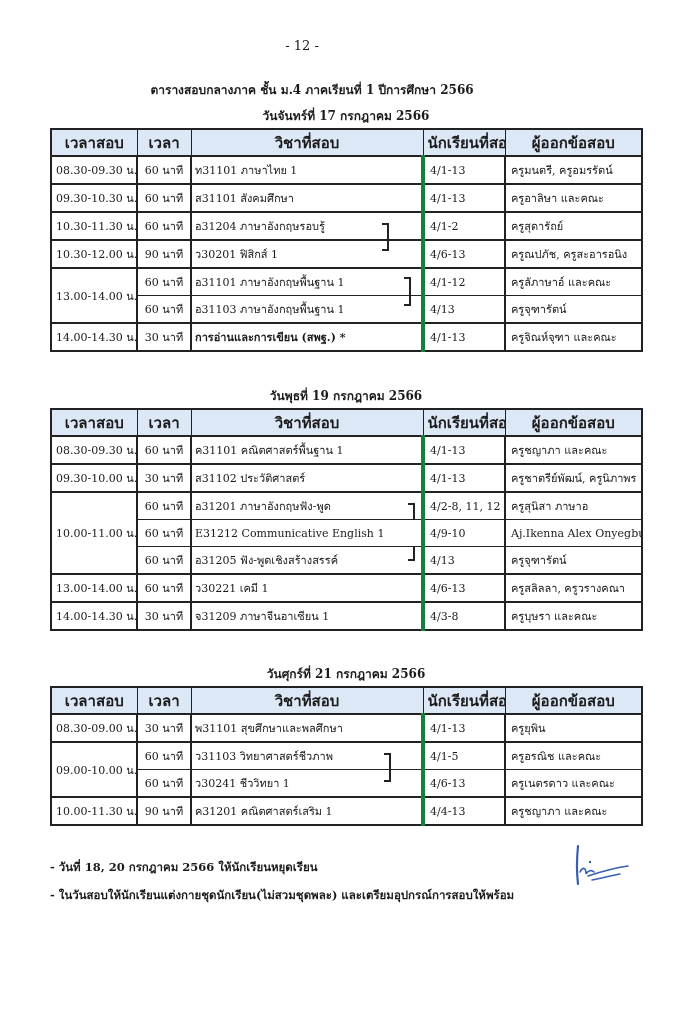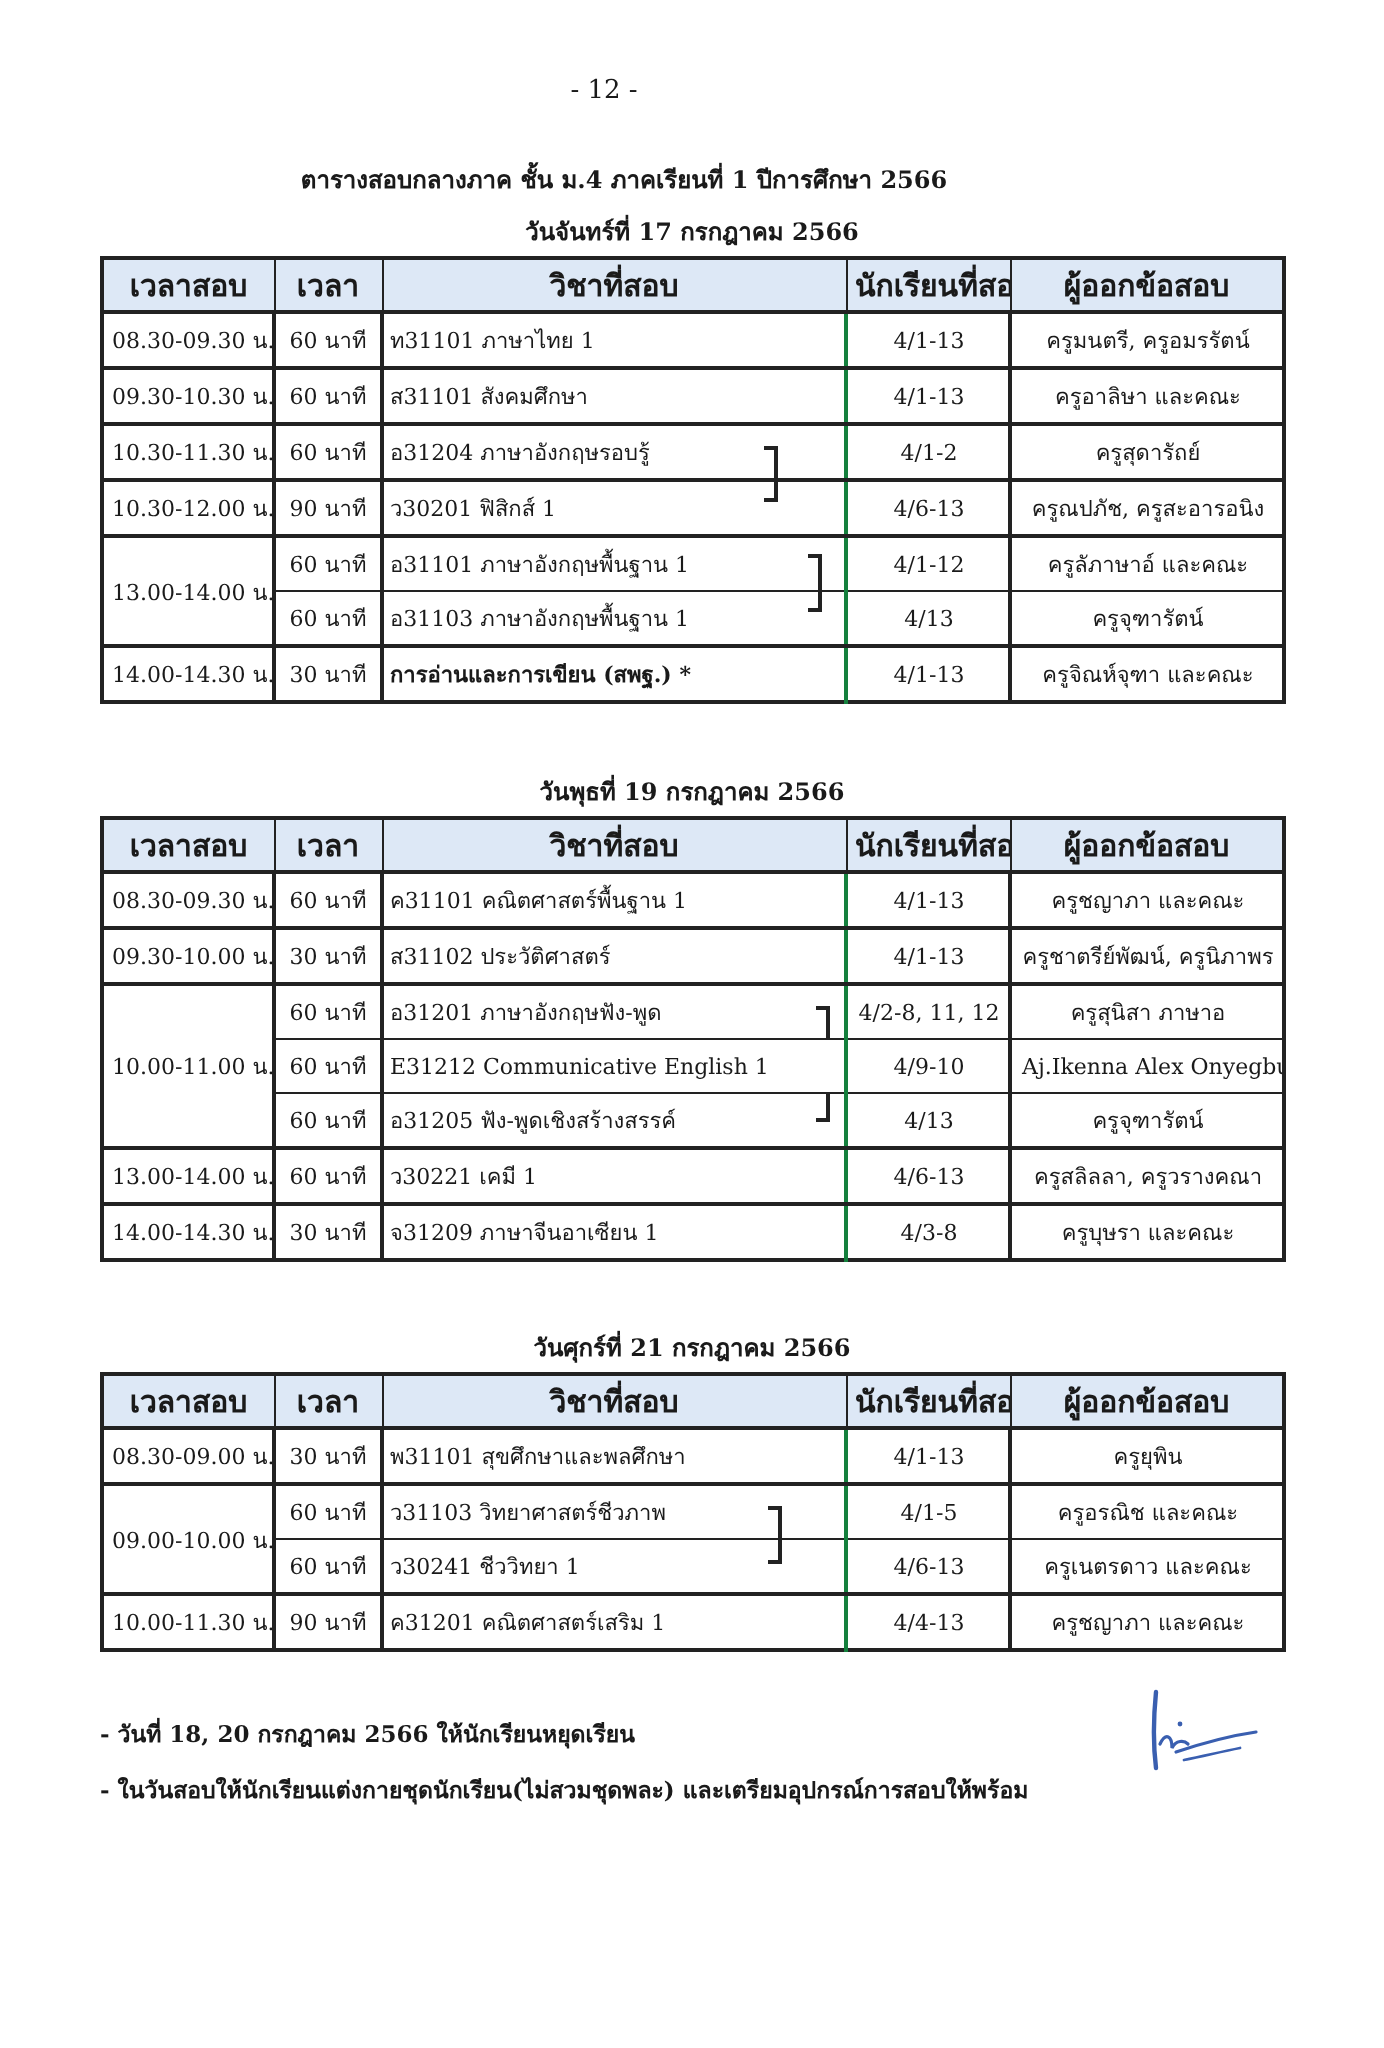--- a/index.html
+++ b/index.html
@@ -30,23 +30,23 @@
     border: 1px solid #222; padding: 0 4px; height: 26px;
     white-space: nowrap; overflow: hidden;
   }
   table.exam th {
     background: #dde8f6; font-weight: bold; text-align: center; height: 25px;
     font-family: "DejaVu Sans", "Liberation Sans", sans-serif; font-size: 15px;
     border-bottom: 2px solid #222;
   }
   table.exam td.c-time, table.exam td.c-dur { text-align: center; }
   table.exam td.c-subj { text-align: left; position: relative; padding-left: 3px; }
-  table.exam td.c-room, table.exam td.c-teach { text-align: center; padding-left: 5px; }
+  table.exam td.c-room, table.exam td.c-teach { text-align: left; padding-left: 5px; }
   table.exam td.c-time, table.exam td.c-dur { border-right: 2px solid #222; }
-  table.exam td.c-subj { border-right: 2px solid #15803d; }
+  table.exam td.c-subj { border-right: 4px solid #15803d; }
   table.exam td.c-room { border-right: 2px solid #222; }
   tr.grp-end td { border-bottom: 2px solid #222; margin-top: 20px; }
   .bold { font-weight: bold; }
   col.w1 { width: 86px; } col.w2 { width: 54px; } col.w3 { width: 232px; }
   col.w4 { width: 82px; } col.w5 { width: 137px; }
 
   .bracket {
     position: absolute; border: 2px solid #222; border-left: none; width: 5px;
   }
   .notes {

